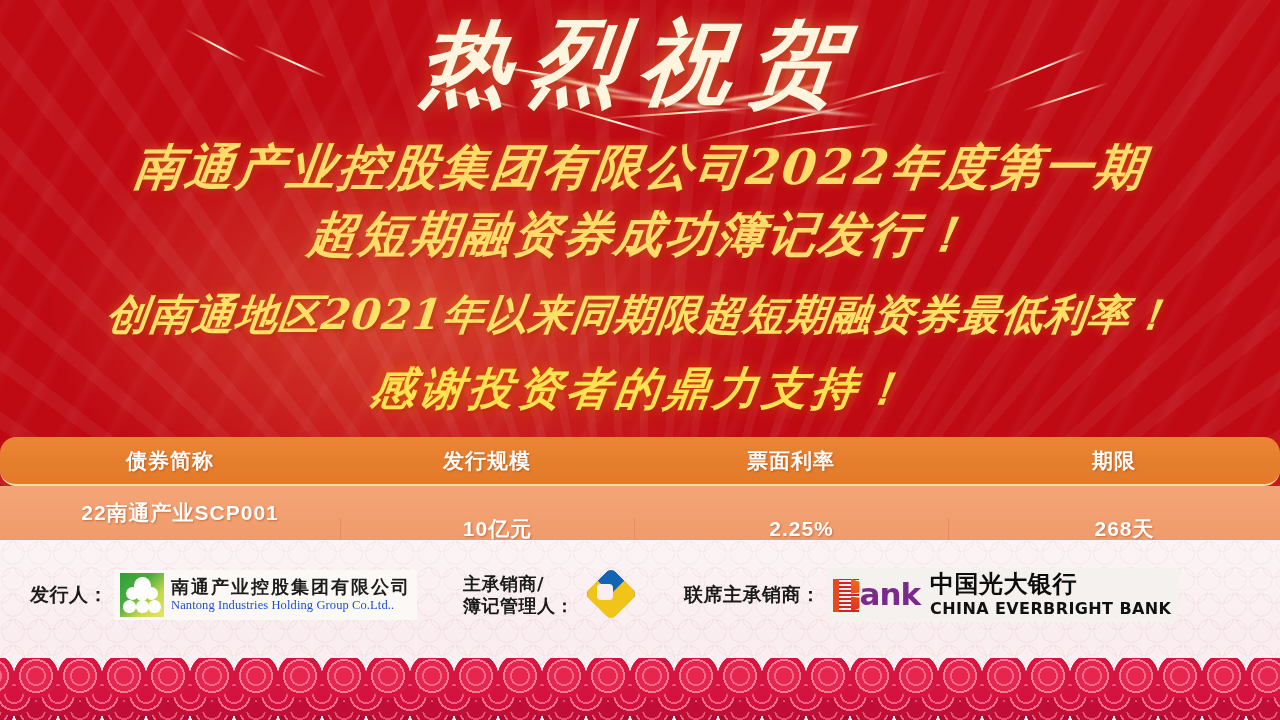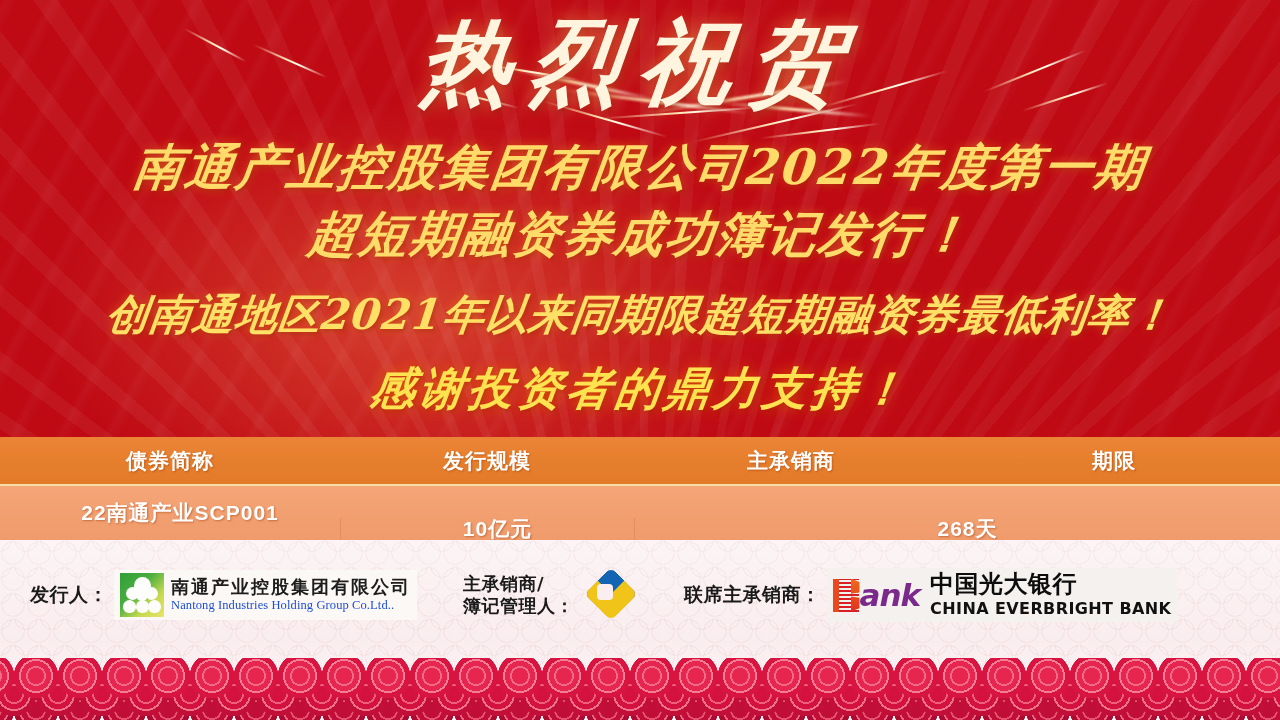--- a/index.html
+++ b/index.html
@@ -118,20 +118,21 @@
   .table {
     position: absolute; left: 0; right: 0; top: 437px;
     height: 103px;
     display: flex; flex-direction: column;
   }
   .trow { display: flex; width: 100%; }
   .trow.head {
     height: 49px;
     background: linear-gradient(180deg, #ec8437 0%, #e67f2d 50%, #e27a2a 100%);
     border-bottom: 2px solid #f6dca6;
+    border-radius: 16px;
   }
   .trow.body {
     height: 54px;
     background: linear-gradient(180deg, #f4a577 0%, #f09b6b 100%);
   }
   .tcell {
     flex: 1;
     display: flex; align-items: center; justify-content: center;
     color: #ffffff;
     font-weight: 700;
@@ -240,21 +241,21 @@
     font-family: "DejaVu Serif", "Liberation Serif", serif;
     font-weight: 700; font-style: italic; font-size: 27px; color: #111;
     letter-spacing: 2px; line-height: 1.0;
   }
   .boj-en {
     font-family: "Liberation Serif", "DejaVu Serif", serif;
     font-size: 13px; color: #1a1a1a; letter-spacing: 2.6px; margin-top: 2px;
   }
 
   
-  .mark-ceb { display: flex; align-items: center; flex: 0 0 auto; font-style: italic; }
+  .mark-ceb { display: flex; flex: 0 0 auto; }
   .ceb-b {
     width: 26px; height: 33px; position: relative; flex: 0 0 26px;
     background: repeating-linear-gradient(0deg, #d81f26 0px, #d81f26 2.4px, #f2f0ee 2.4px, #f2f0ee 4.0px);
     border-left: 6px solid #e8491f;
   }
   .ceb-b::after {
     content: ""; position: absolute; right: -1px; top: 0; width: 9px; height: 100%;
     background: linear-gradient(180deg, #ef6a1c, #e0301f);
     clip-path: polygon(0 0, 100% 10%, 100% 42%, 0 46%, 0 54%, 100% 58%, 100% 90%, 0 100%);
   }
@@ -342,26 +343,27 @@
     <div class="hl hl-1">南通产业控股集团有限公司2022年度第一期</div>
     <div class="hl hl-2">超短期融资券成功簿记发行！</div>
     <div class="hl hl-3">创南通地区2021年以来同期限超短期融资券最低利率！</div>
     <div class="hl hl-4">感谢投资者的鼎力支持！</div>
   </div>
 
   <div class="table">
     <div class="trow head">
       <div class="tcell c0">债券简称</div>
       <div class="tcell c1">发行规模</div>
-      <div class="tcell c2">主承销商</div>
+      <div class="tcell c2">票面利率</div>
       <div class="tcell c3">期限</div>
     </div>
     <div class="trow body">
       <div class="tcell c0">22南通产业SCP001</div>
       <div class="tcell c1">10亿元</div>
+      <div class="tcell c2">2.25%</div>
       <div class="tcell c3">268天</div>
     </div>
   </div>
 
   <div class="footer">
     <div class="footer-tint"></div>
 
     <div class="partners">
 
       <div class="pgroup" style="margin-left:14px;">

